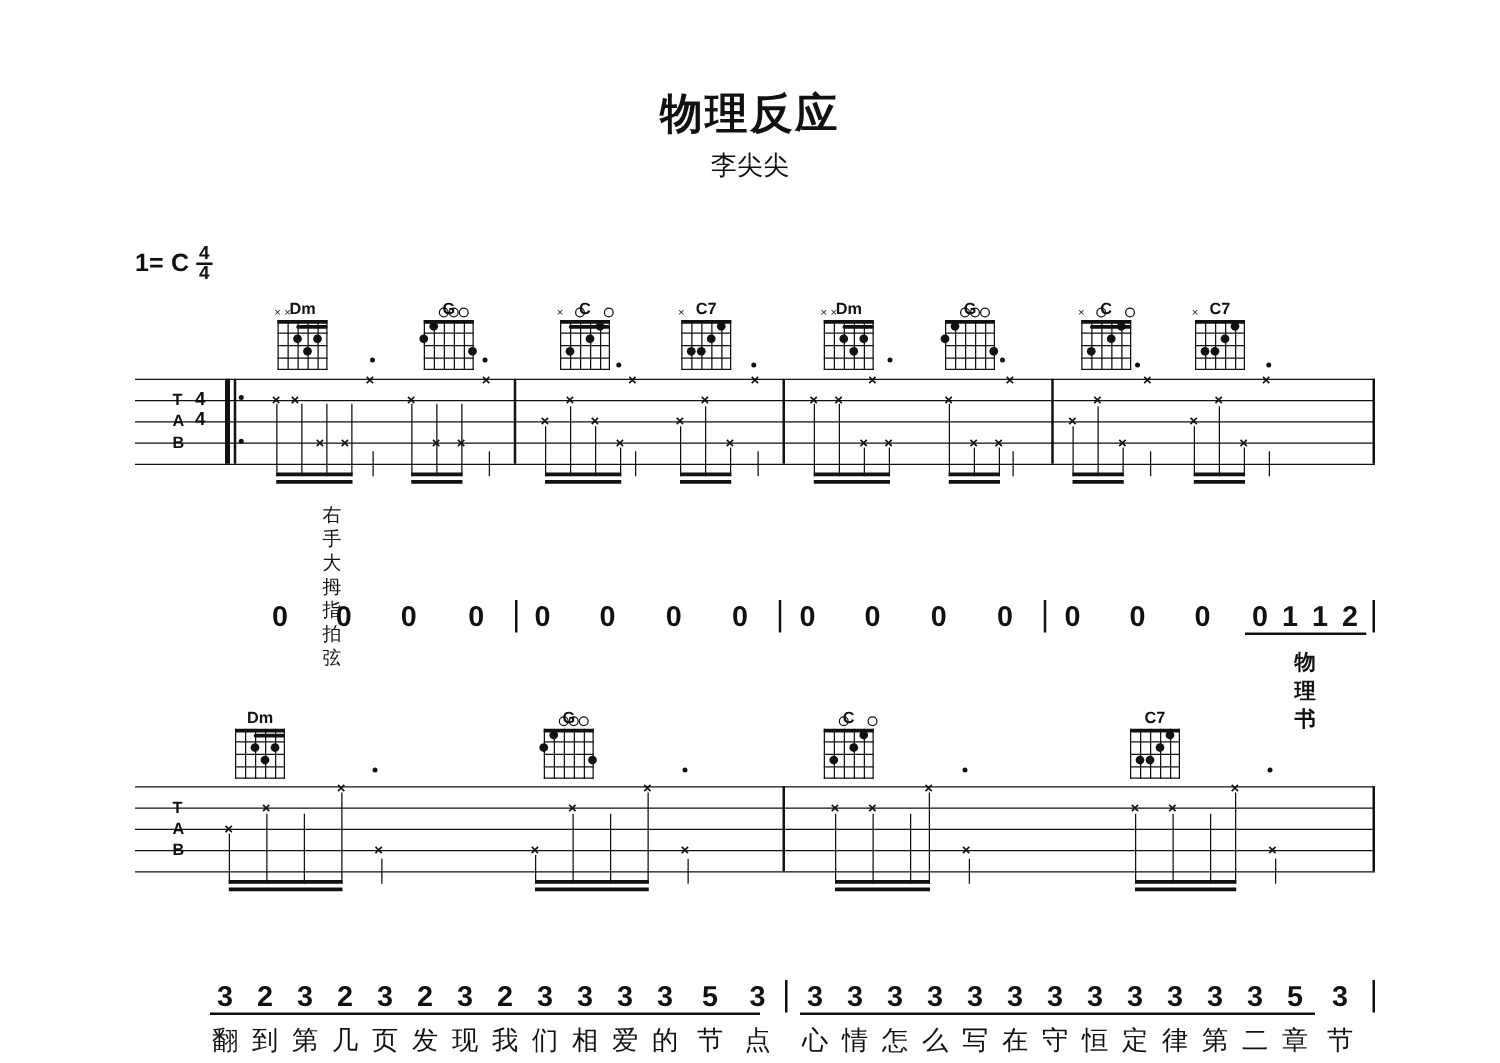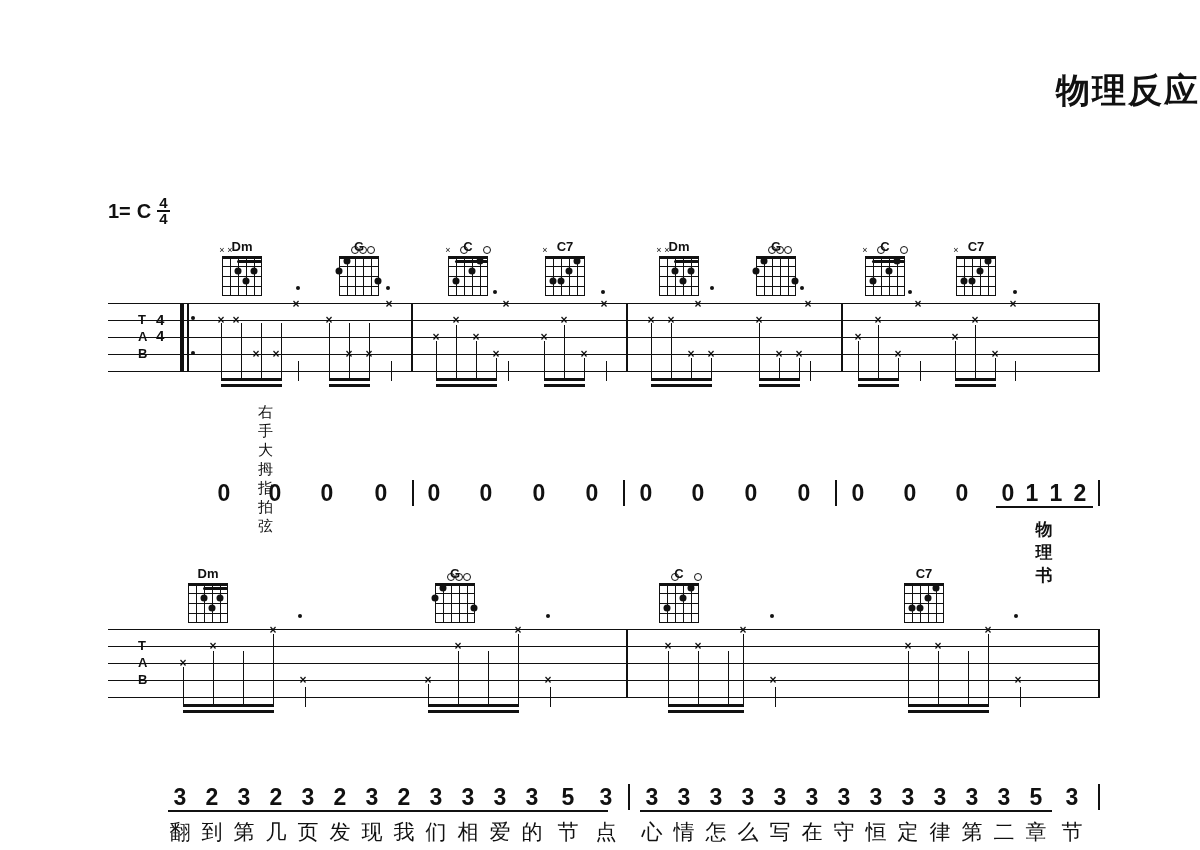--- a/index.html
+++ b/index.html
@@ -8,21 +8,21 @@
     background:#ffffff;
     font-family:"Liberation Sans", sans-serif;
     color:#111;
     position:relative;
     overflow:hidden;
   }
   .sheet{position:absolute;left:0;top:0;width:1200px;height:850px;}
 
   
   .title{
-    position:absolute;top:68px;left:0;width:1200px;text-align:right;
+    position:absolute;top:68px;left:0;width:1200px;text-align:center;
     font-size:34px;font-weight:bold;letter-spacing:2px;
   }
   .artist{
     position:absolute;top:118px;left:0;width:1200px;text-align:center;
     font-size:21px;
   }
   .credits{
     position:absolute;right:100px;top:152px;
     text-align:right;font-size:15.5px;line-height:24px;
   }
@@ -88,20 +88,21 @@
   .underline{position:absolute;height:1.6px;background:#111;}
   .annot{position:absolute;font-size:15px;}
   .boxlabel{position:absolute;font-size:17px;font-weight:bold;text-align:center;transform:translateX(-50%);}
 </style>
 </head>
 <body>
 
 <div class="sheet">
 
   <div class="title">物理反应</div>
+  <div class="artist">李尖尖</div>
 
 
   <div class="keysig">
     <span>1=</span>
     <span>C</span>
     <span class="timesig">
       <span class="num">4</span>
       <span class="den">4</span>
     </span>
   </div>

